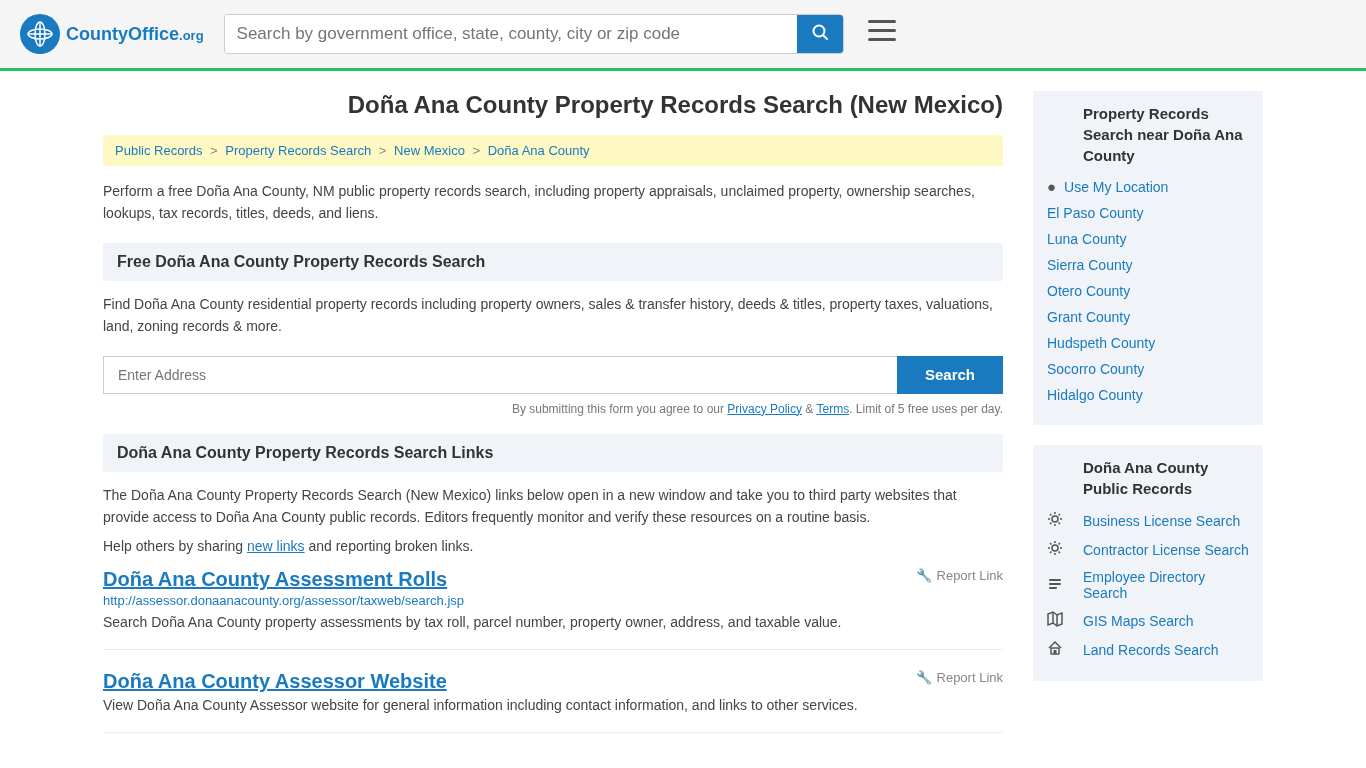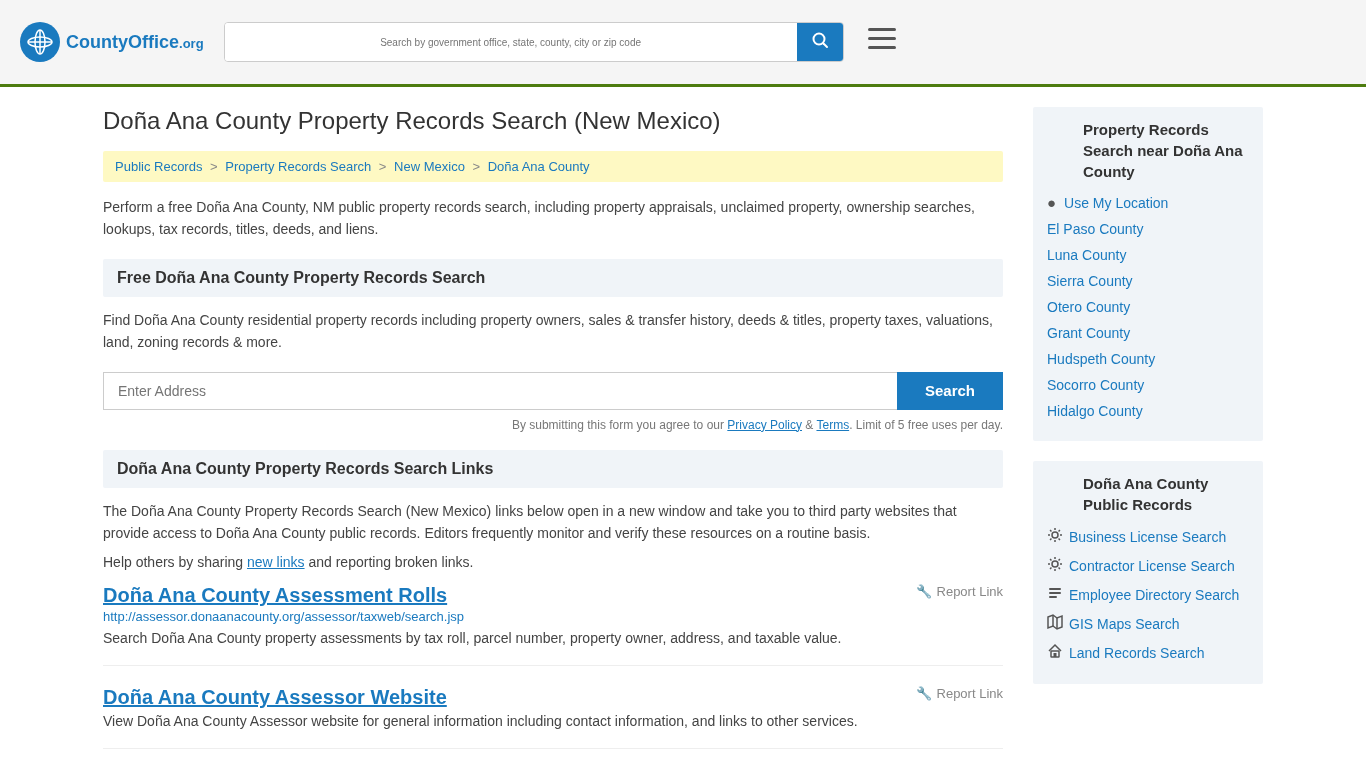--- a/index.html
+++ b/index.html
@@ -1,22 +1,22 @@
 <!DOCTYPE html>
 <html><head>
   <meta charset="utf-8">
   <style>
     * { box-sizing: border-box; margin: 0; padding: 0; }
     body { font-family: Arial, sans-serif; font-size: 14px; color: #333; background: #fff; }
 
     
     .header {
       background: #f5f5f5;
-      border-bottom: 3px solid #4d7c0f;
-      padding: 22px 20px;
+      border-bottom: 3px solid #22c55e;
+      padding: 14px 20px;
       display: flex;
       align-items: center;
       gap: 20px;
     }
     .logo-area {
       display: flex;
       align-items: center;
       gap: 6px;
       text-decoration: none;
     }
@@ -49,24 +49,23 @@
       display: flex;
       border: 1px solid #ccc;
       border-radius: 4px;
       overflow: hidden;
       background: white;
     }
     .search-bar-input {
       flex: 1;
       border: none;
       padding: 8px 12px;
-      font-size: 10px;
+      font-size: 17px;
       outline: none;
       color: #999;
-      text-align: center;
     }
     .search-bar-btn {
       background: #1a7abf;
       border: none;
       padding: 8px 14px;
       cursor: pointer;
       color: white;
       font-size: 16px;
     }
     .hamburger-btn {
@@ -90,23 +89,24 @@
       flex: 1;
     }
     .sidebar {
       width: 230px;
       flex-shrink: 0;
     }
 
     
     .page-title {
       font-size: 24px;
-      font-weight: normal;
+      font-weight: bold;
       color: #333;
       margin-bottom: 16px;
+      text-align: right;
     }
 
     
     .breadcrumb {
       background: #fef9c3;
       padding: 8px 12px;
       font-size: 13px;
       color: #555;
       margin-bottom: 14px;
       border-radius: 2px;
@@ -267,21 +267,21 @@
       color: #555;
       flex-shrink: 0;
     }
     .use-location-icon { color: #555; font-size: 15px; }
 
     
     .sidebar-box2 h3 { margin-bottom: 12px; }
     .pr-item {
       display: flex;
       align-items: center;
-      gap: 6px;
+      gap: 20px;
       margin-bottom: 10px;
     }
     .pr-item a {
       color: #1a7abf;
       text-decoration: none;
       font-size: 14px;
     }
     .pr-icon { font-size: 14px; color: #555; }
   </style>
 </head>

